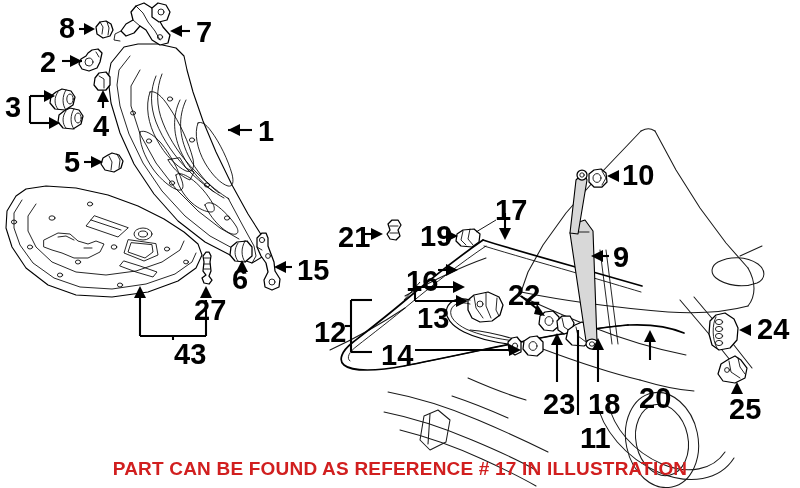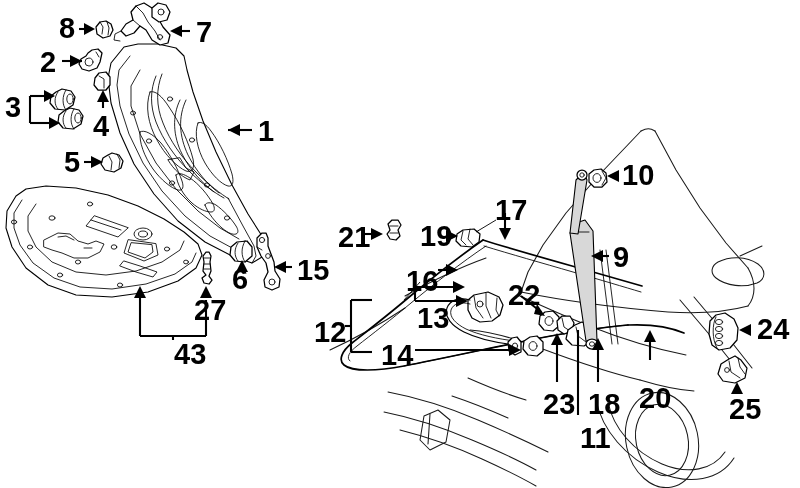--- a/index.html
+++ b/index.html
@@ -582,14 +582,15 @@
   <div class="callout" style="left:588px; top:390px;">18</div>
   <div class="callout" style="left:639px; top:384px;">20</div>
   <div class="callout" style="left:338px; top:223px;">21</div>
   <div class="callout" style="left:508px; top:281px;">22</div>
   <div class="callout" style="left:543px; top:390px;">23</div>
   <div class="callout" style="left:757px; top:315px;">24</div>
   <div class="callout" style="left:729px; top:395px;">25</div>
   <div class="callout" style="left:174px; top:340px;">43</div>
   <div class="callout" style="left:194px; top:296px;">27</div>
 
+  <div id="footer-note" style="top:458px;">PART CAN BE FOUND AS REFERENCE # 17 IN ILLUSTRATION</div>
 
 </div>
 
 </body></html>

